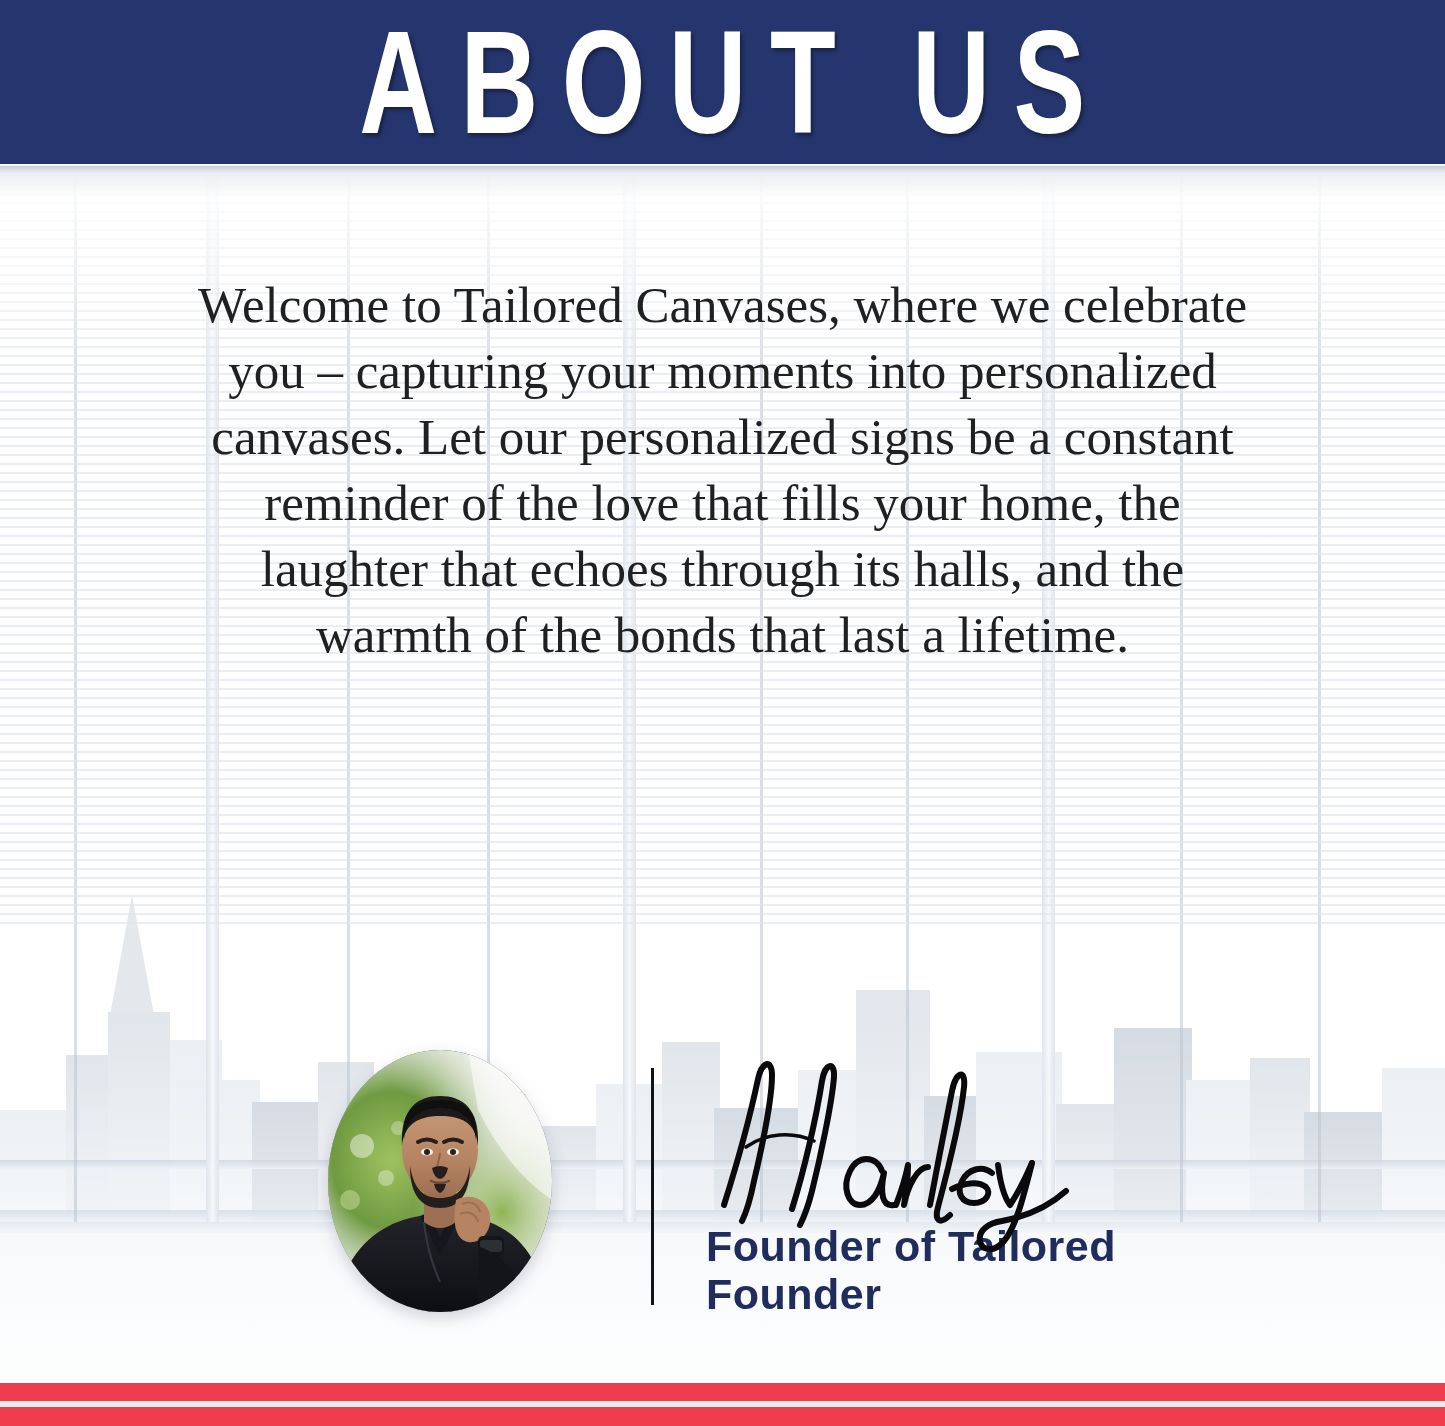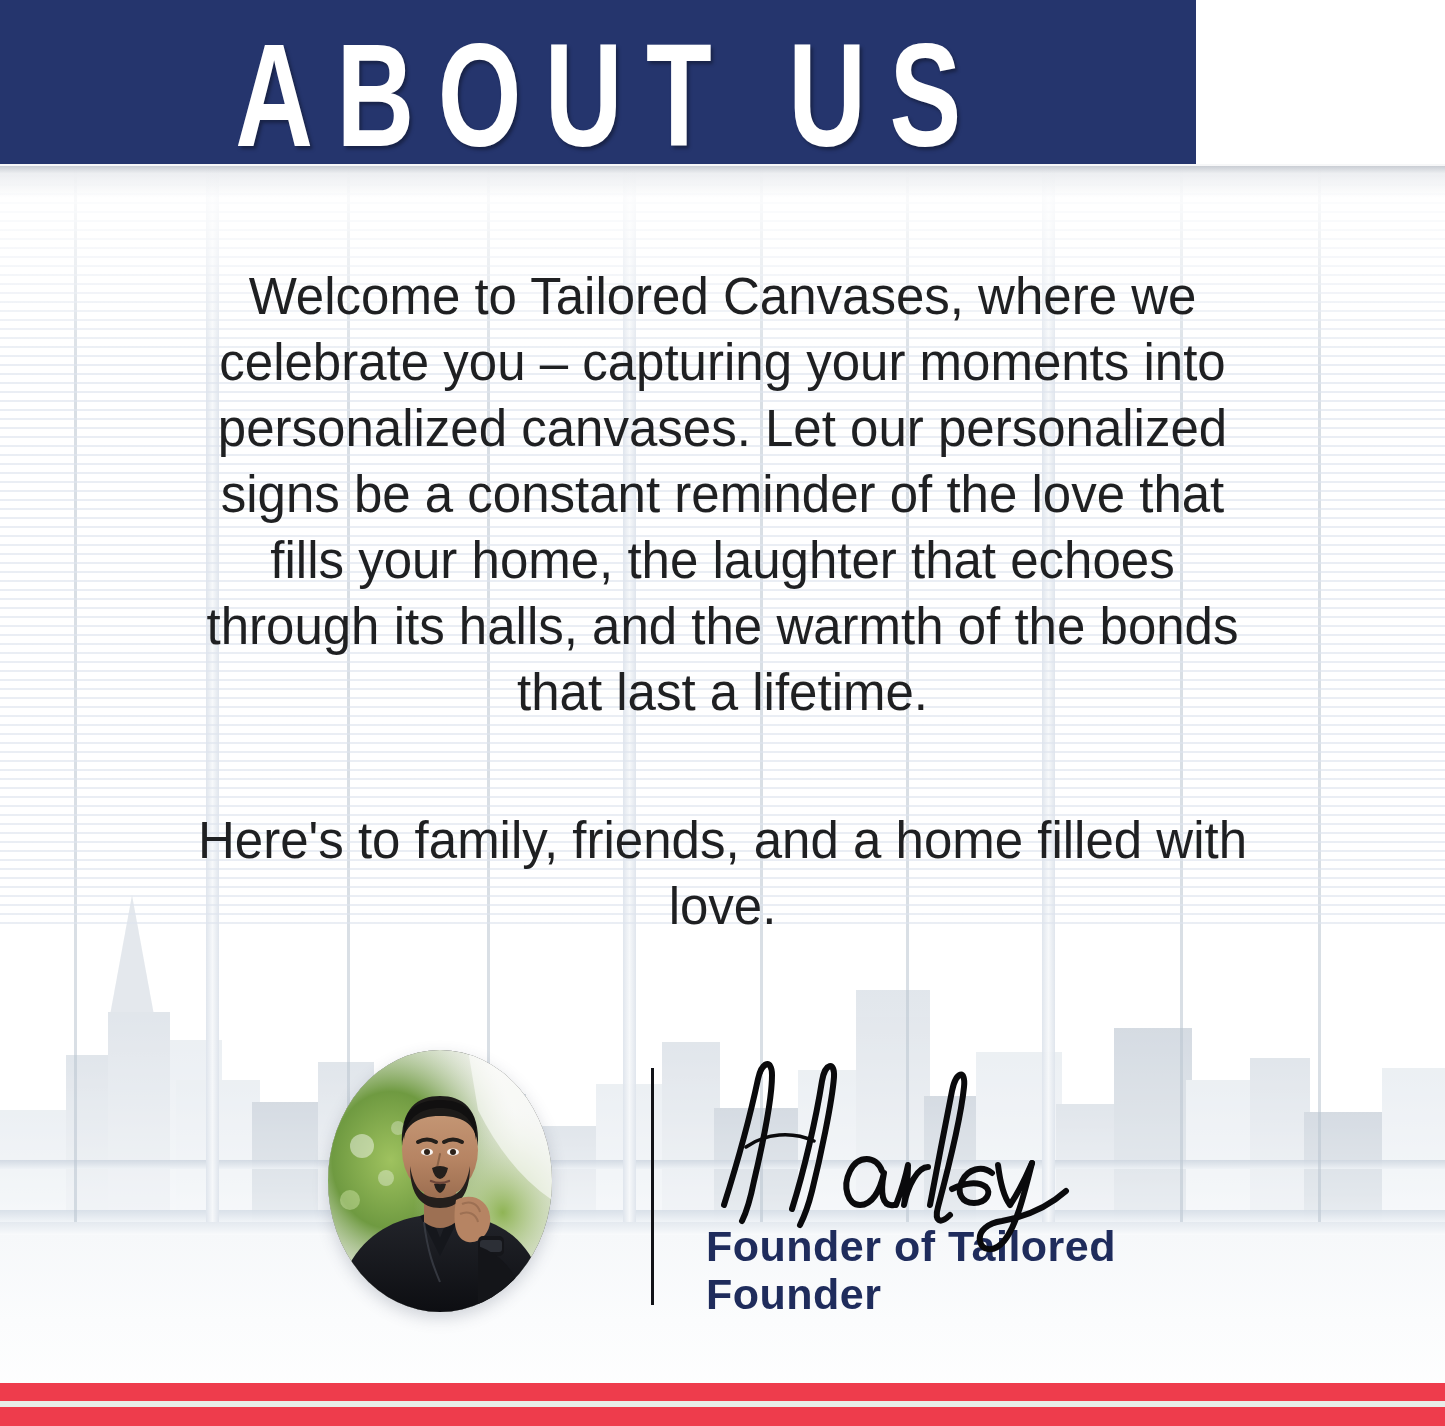--- a/index.html
+++ b/index.html
@@ -123,26 +123,26 @@
     position: absolute;
     inset: 0;
     background:
       radial-gradient(ellipse 120% 70% at 50% 38%, rgba(255,255,255,0.92) 0%, rgba(255,255,255,0.58) 55%, rgba(255,255,255,0.30) 100%);
   }
 
   
   .header {
     position: absolute;
     left: 0; top: 0;
-    width: 1196px;
+    width: 1445px;
     height: 164px;
     background: #25356d;
     z-index: 6;
     display: flex;
-    align-items: flex-end;
+    align-items: center;
     justify-content: center;
   }
   .header-title {
     color: #ffffff;
     font-family: "Liberation Sans", sans-serif;
     font-weight: 700;
     font-size: 138px;
     line-height: 1;
     letter-spacing: 30px;
     text-indent: 30px;
@@ -175,21 +175,21 @@
     top: 256px;
     width: 1085px;
     z-index: 4;
     text-align: center;
     color: #1f2022;
     font-family: "Liberation Sans", sans-serif;
     font-size: 51px;
     line-height: 66px;
     font-weight: 400;
   }
-  .copy p { margin: 8px; }
+  .copy p { margin: 16px; font-family: Liberation Serif, serif; }
   .copy .gap { height: 66px; }
 
   .avatar {
     position: absolute;
     left: 328px;
     top: 1050px;
     width: 224px;
     height: 262px;
     border-radius: 50%;
     overflow: hidden;
@@ -317,21 +317,20 @@
 
   <div class="header">
     <div class="header-title">ABOUT US</div>
   </div>
   <div class="header-hairline"></div>
   <div class="header-shadow"></div>
 
   <div class="copy">
     <p>Welcome to Tailored Canvases, where we celebrate you – capturing your moments into personalized canvases. Let our personalized signs be a constant reminder of the love that fills your home, the laughter that echoes through its halls, and the warmth of the bonds that last a lifetime.</p>
     <div class="gap"></div>
-    <p>Here's to family, friends, and a home filled with love.</p>
   </div>
 
   <div class="avatar">
     <svg viewBox="0 0 224 262" preserveAspectRatio="xMidYMid slice">
       <defs>
         <linearGradient id="bgA" x1="0" y1="0" x2="1" y2="1">
           <stop offset="0%" stop-color="#e9eee6"></stop>
           <stop offset="40%" stop-color="#f2f3ee"></stop>
           <stop offset="100%" stop-color="#e3e7e0"></stop>
         </linearGradient>

